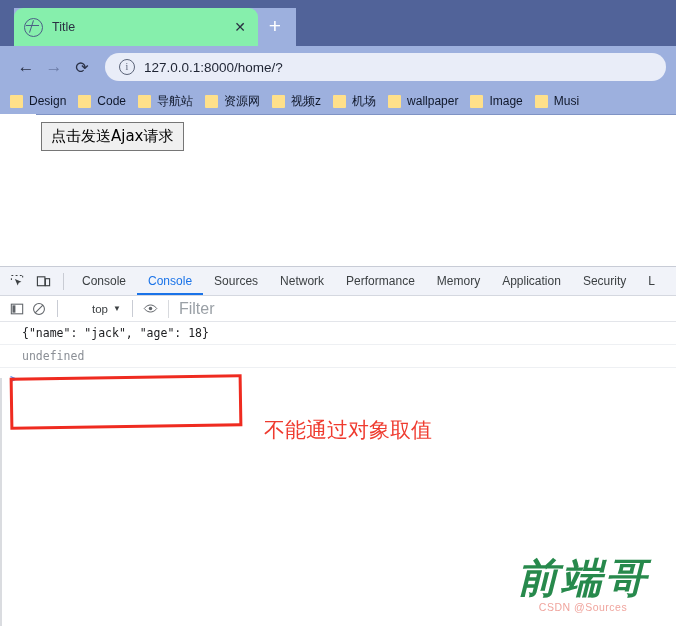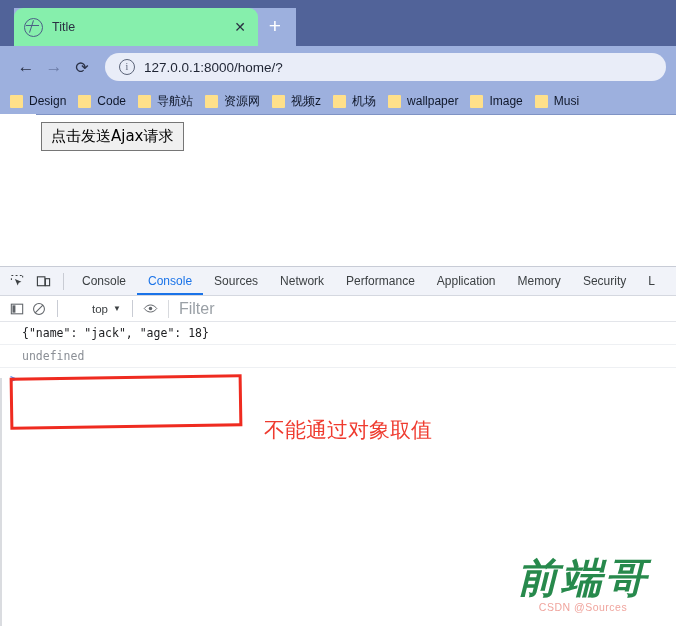--- a/index.html
+++ b/index.html
@@ -458,22 +458,22 @@
           <rect x="1.5" y="3" width="8" height="9.5" stroke="#3c4043" stroke-width="1.2" fill="none"></rect>
           <rect x="10" y="5" width="4.5" height="7.5" stroke="#3c4043" stroke-width="1.2" fill="none"></rect>
         </svg>
       </div>
       <div class="dt-sep"></div>
       <div class="dt-tab">Console</div>
       <div class="dt-tab active">Console</div>
       <div class="dt-tab">Sources</div>
       <div class="dt-tab">Network</div>
       <div class="dt-tab">Performance</div>
+      <div class="dt-tab">Memory</div>
       <div class="dt-tab">Application</div>
-      <div class="dt-tab">Memory</div>
       <div class="dt-tab">Security</div>
       <div class="dt-tab">L</div>
     </div>
 
     <div class="dt-filterbar">
       <div class="fb-icon">
         <svg width="14" height="14" viewBox="0 0 16 16">
           <rect x="1.5" y="2.5" width="13" height="11" stroke="#5f6368" stroke-width="1.2" fill="none"></rect>
           <rect x="2.8" y="3.8" width="3.4" height="8.4" fill="#5f6368"></rect>
         </svg>

